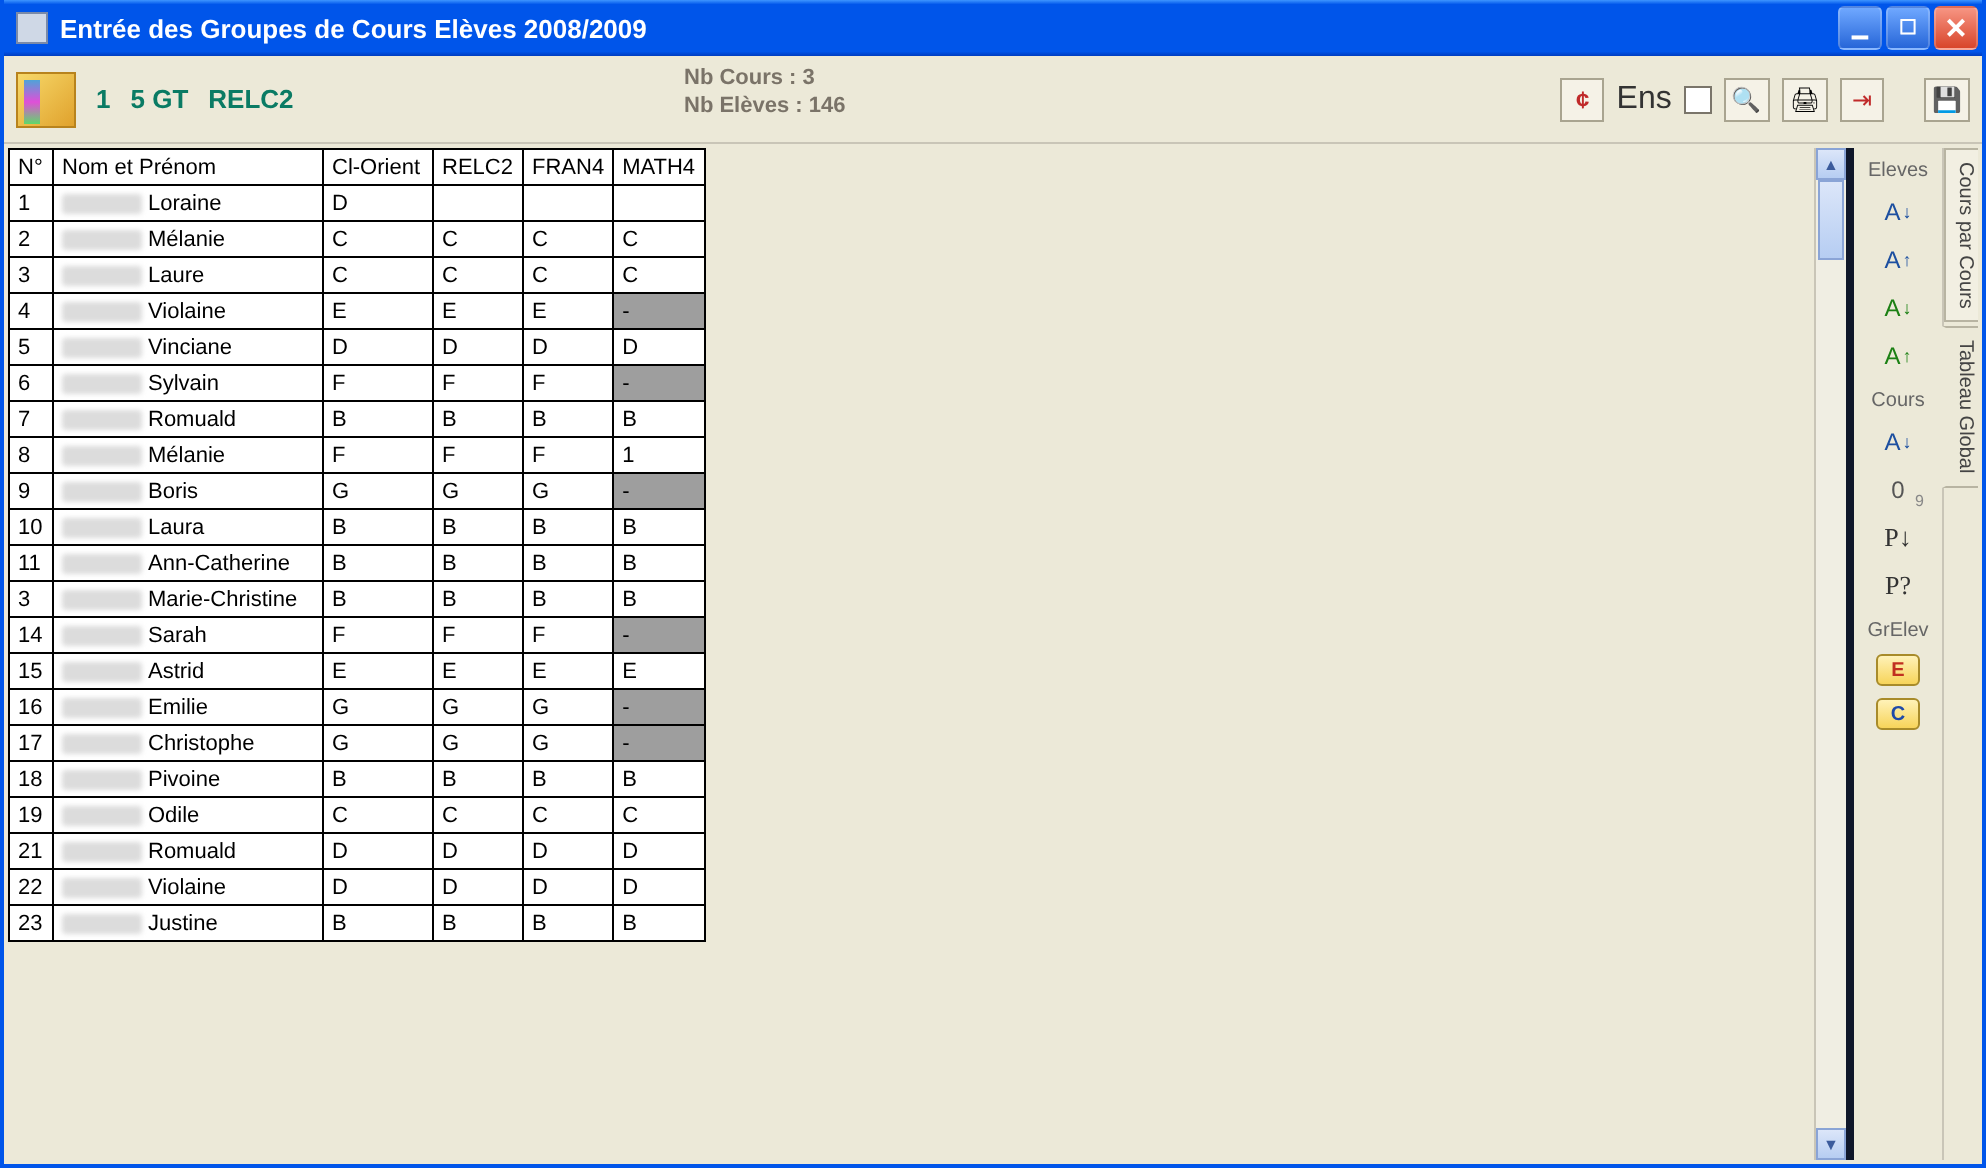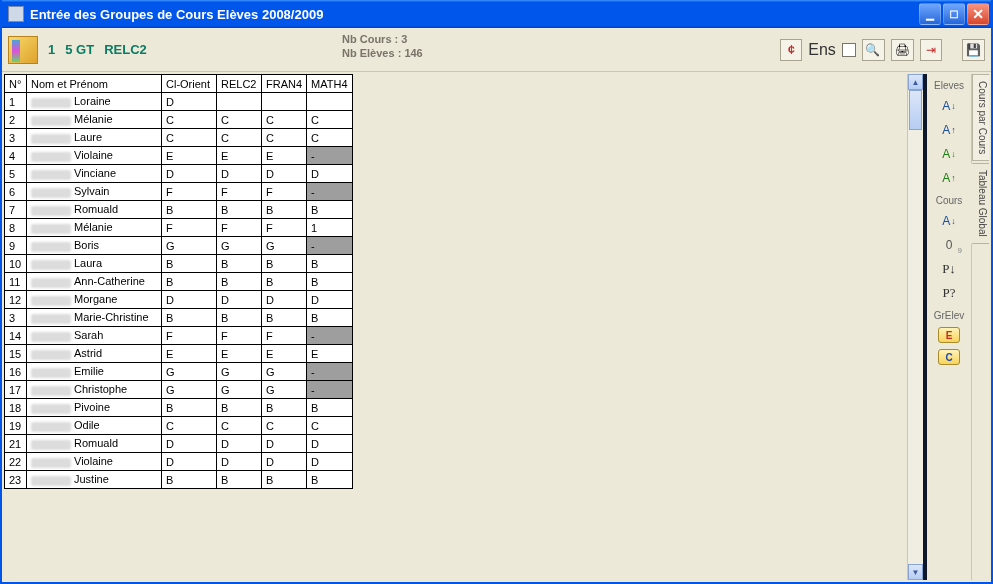--- a/index.html
+++ b/index.html
@@ -360,28 +360,20 @@
           </tr>
           <tr>
             <td class="col-num">11</td>
             <td class="col-name"><span class="name-blur"></span><span>Ann-Catherine</span></td>
             <td class="col-clo">B</td>
             <td class="col-c1">B</td>
             <td class="col-c2">B</td>
             <td class="col-c3">B</td>
           </tr>
           <tr>
-            <td class="col-num">12</td>
-            <td class="col-name"><span class="name-blur"></span><span>Morgane</span></td>
-            <td class="col-clo">D</td>
-            <td class="col-c1">D</td>
-            <td class="col-c2">D</td>
-            <td class="col-c3">D</td>
-          </tr>
-          <tr>
             <td class="col-num">3</td>
             <td class="col-name"><span class="name-blur"></span><span>Marie-Christine</span></td>
             <td class="col-clo">B</td>
             <td class="col-c1">B</td>
             <td class="col-c2">B</td>
             <td class="col-c3">B</td>
           </tr>
           <tr>
             <td class="col-num">14</td>
             <td class="col-name"><span class="name-blur"></span><span>Sarah</span></td>

